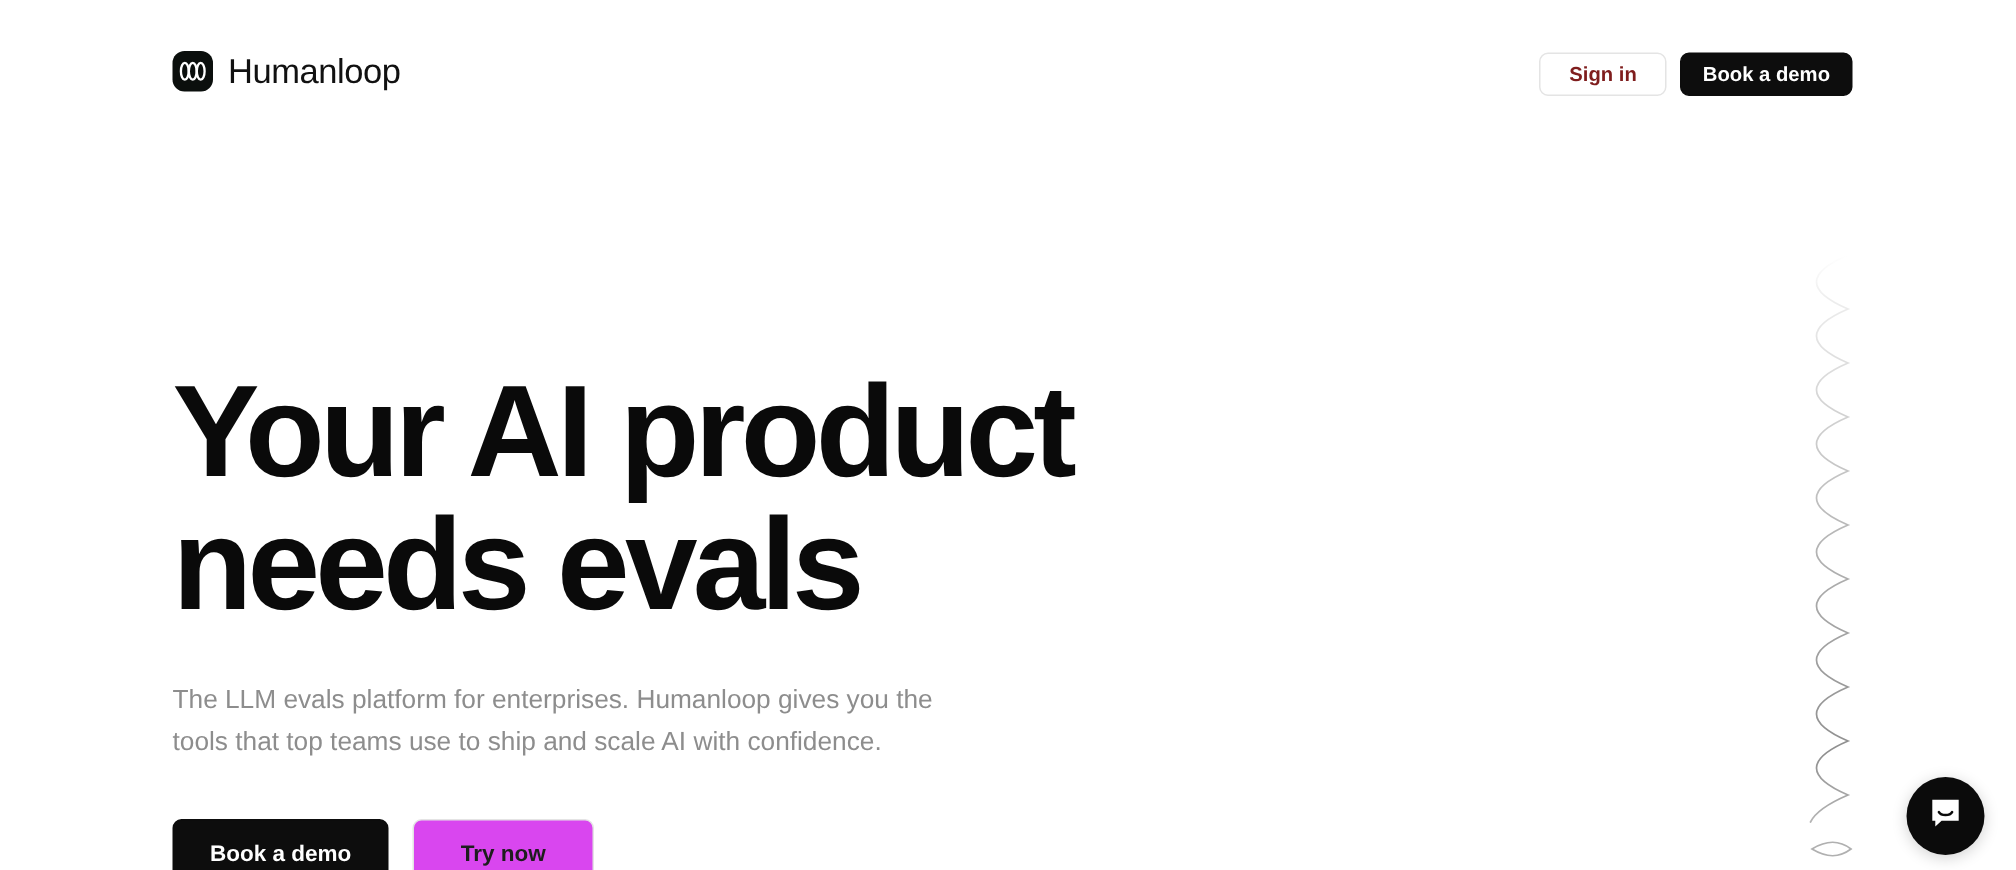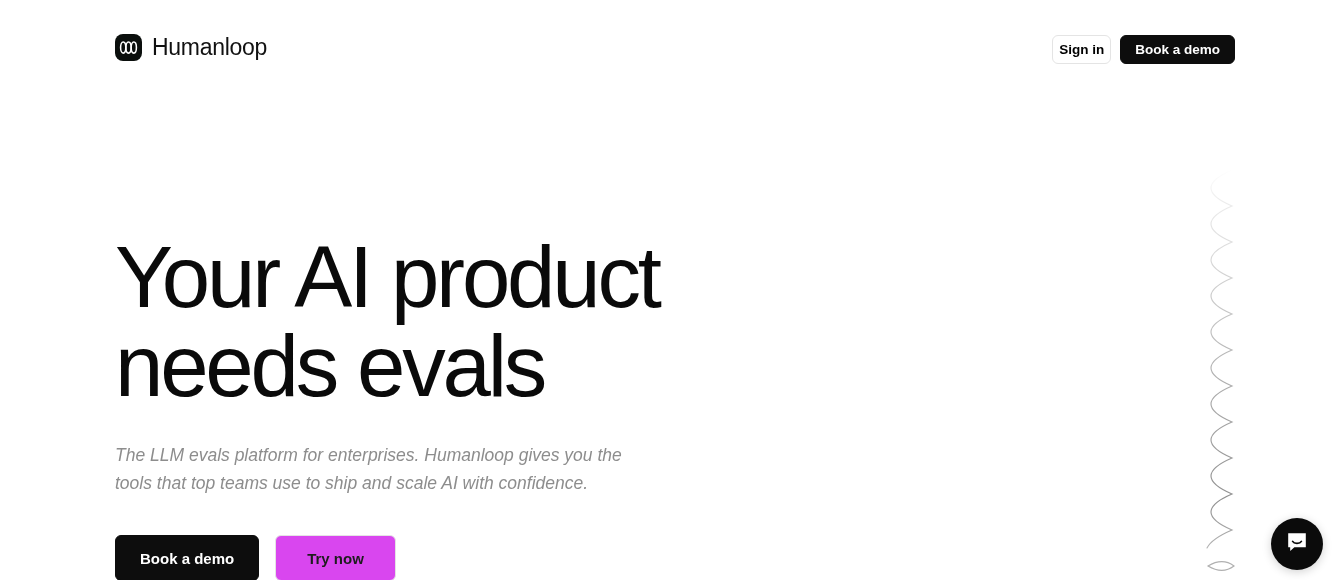--- a/index.html
+++ b/index.html
@@ -96,24 +96,24 @@
     justify-content: center;
     border-radius: 6px;
     font-family: "Liberation Sans", sans-serif;
     cursor: pointer;
     white-space: nowrap;
     text-decoration: none;
   }
 
   .btn-signin {
     height: 29px;
-    padding: 0 6px;
+    padding: 0 19px;
     background: #ffffff;
     border: 1px solid #e4e4e4;
-    color: #000000;
+    color: #7f1d1d;
     font-size: 13.5px;
     font-weight: 600;
   }
 
   .btn-demo-sm {
     height: 29px;
     padding: 0 14px;
     background: #0d0d0d;
     border: 1px solid #0d0d0d;
     color: #ffffff;
@@ -125,37 +125,38 @@
   .hero {
     position: absolute;
     left: 115px;
     top: 232px;
     width: 700px;
   }
 
   .hero-title {
     font-size: 87px;
     line-height: 89px;
-    font-weight: 400;
+    font-weight: 700;
     letter-spacing: -3.2px;
     color: #0a0a0a;
+    margin-top: 11px;
   }
 
   .hero-title .line { display: block; }
 
   .hero-sub {
     margin-top: 31px;
     font-size: 17.5px;
     line-height: 28px;
     color: #8d8d8d;
     font-weight: 400;
     max-width: 565px;
   }
 
-  .hero-sub .sub-line { display: block; font-style: italic; }
+  .hero-sub .sub-line { display: block; }
 
   .hero-ctas {
     margin-top: 38px;
     display: flex;
     align-items: center;
     gap: 16px;
   }
 
   .btn-primary-lg {
     height: 46px;

